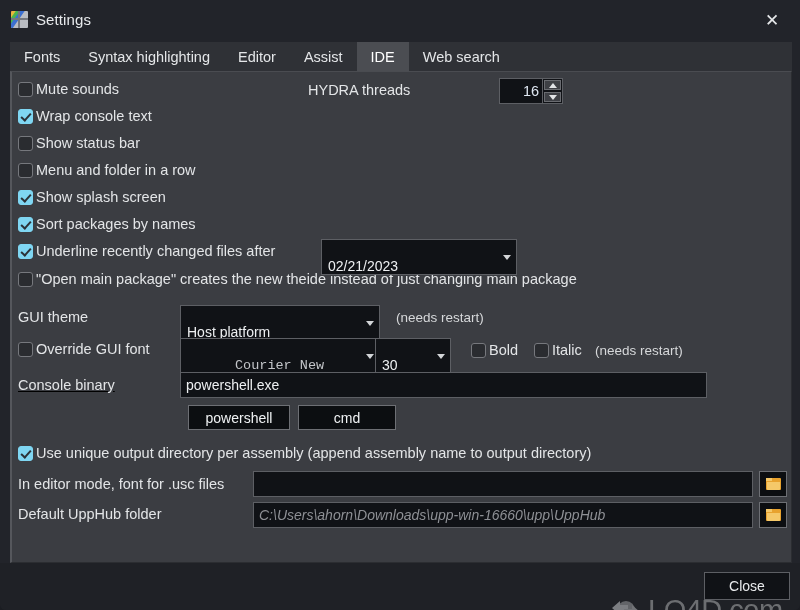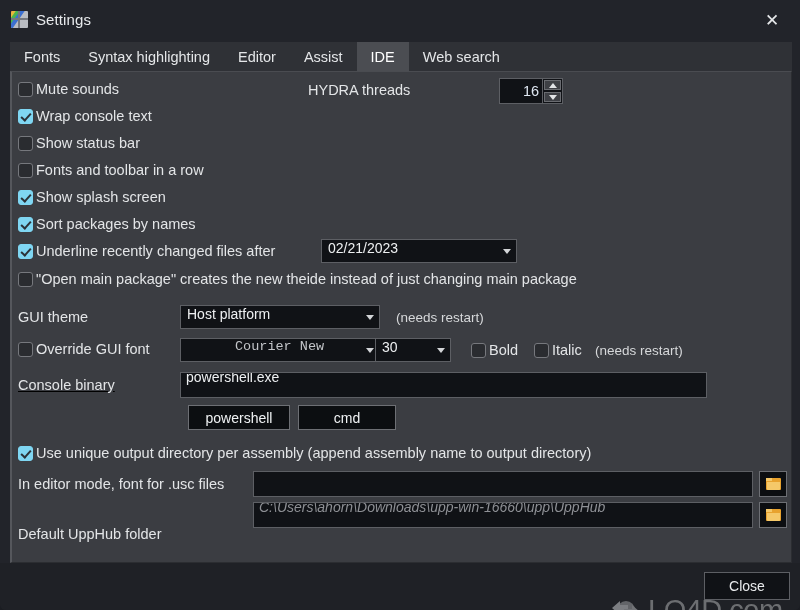--- a/index.html
+++ b/index.html
@@ -130,33 +130,33 @@
     font-size: 13.5px;
     white-space: nowrap;
   }
 
   
   .field {
     background: #101216;
     border: 1px solid #5d5f64;
     color: #eef0f2;
     font-size: 14px;
-    display: flex; align-items: flex-end;
-    padding: 12px 5px;
+    display: flex; align-items: flex-start;
+    padding: 4px 5px;
     height: 24px;
     white-space: nowrap;
     overflow: hidden;
   }
   .field.placeholder { color: #8e9095; font-style: italic; }
 
   .combo {
     background: #101216;
     border: 1px solid #5d5f64;
-    height: 24px;
-    display: flex; align-items: flex-start;
+    height: 36px;
+    display: flex; align-items: flex-end;
     cursor: pointer;
     position: relative;
   }
   .combo .cval {
     flex: 1 1 auto;
     color: #eef0f2; font-size: 14px;
     padding-left: 6px;
     white-space: nowrap; overflow: hidden;
   }
   .combo .cval.mono { font-family: "Liberation Mono", monospace; color: #c3c5c9; font-size: 13.5px; }
@@ -339,21 +339,21 @@
       <span class="cblabel">Wrap console text</span>
     </div>
 
     <div class="row" style="left:6px; top:63px;">
       <span class="cb off"></span>
       <span class="cblabel">Show status bar</span>
     </div>
 
     <div class="row" style="left:6px; top:90px;">
       <span class="cb off"></span>
-      <span class="cblabel">Fonts and toolbar in a row</span>
+      <span class="cblabel">Menu and folder in a row</span>
     </div>
 
     <div class="row" style="left:6px; top:117px;">
       <span class="cb on"></span>
       <span class="cblabel">Show splash screen</span>
     </div>
 
     <div class="row" style="left:6px; top:144px;">
       <span class="cb on"></span>
       <span class="cblabel">Sort packages by names</span>
@@ -447,21 +447,21 @@
       <span></span>
     </div>
     <div class="folderbtn" style="position:absolute; left:747px; top:399px;">
       <span class="folder-ico">
         <span class="back"></span>
           <span class="tab2"></span>
           <span class="front"></span>
       </span>
     </div>
 
-    <div class="row" style="left:6px; top:434px;margin-top:20px;">
+    <div class="row" style="left:6px; top:434px;">
       <span class="plainlabel">Default UppHub folder</span>
     </div>
     <div class="field placeholder" style="position:absolute; left:241px; top:430px; width:500px; height:26px;">C:\Users\ahorn\Downloads\upp-win-16660\upp\UppHub</div>
     <div class="folderbtn" style="position:absolute; left:747px; top:430px;">
       <span class="folder-ico">
         <span class="back"></span>
           <span class="tab2"></span>
           <span class="front"></span>
       </span>
     </div>

